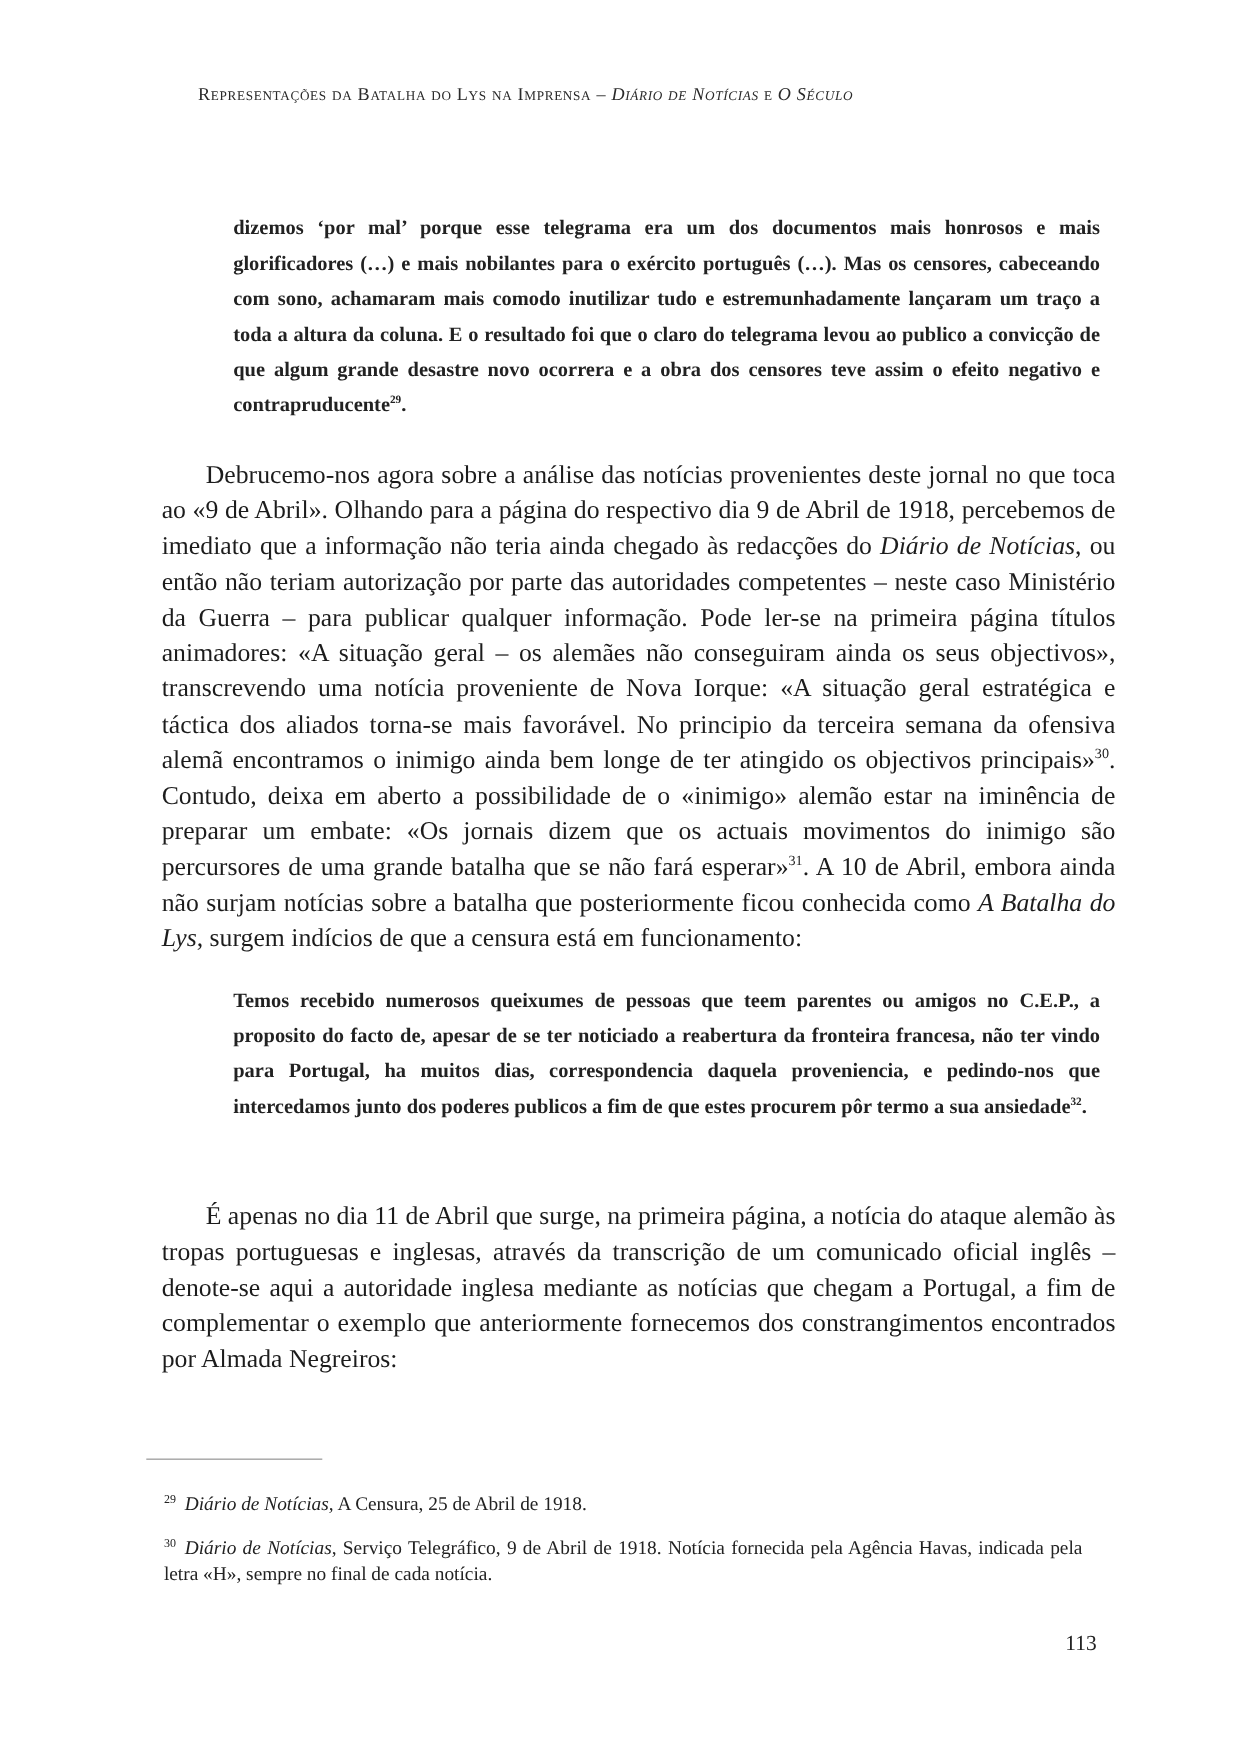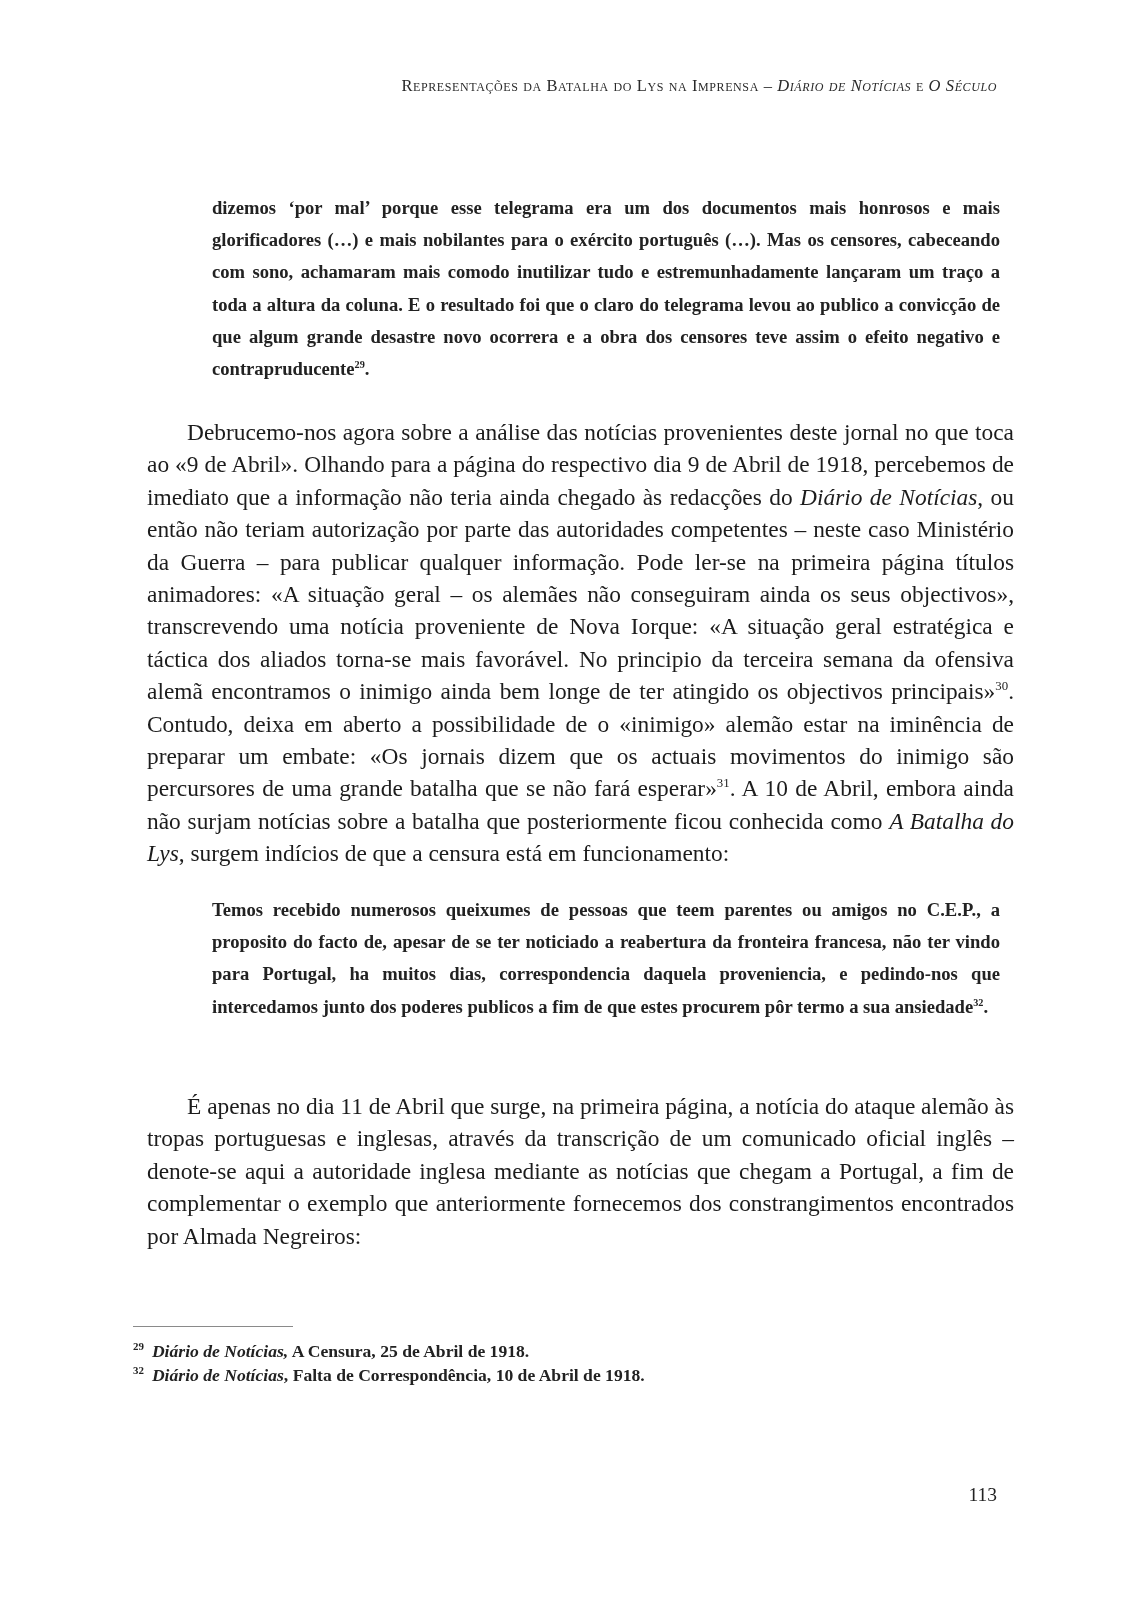--- a/index.html
+++ b/index.html
@@ -3,21 +3,21 @@
   <meta charset="utf-8">
   <style>
     html, body { margin: 0; padding: 0; background: #ffffff; }
     body {
       width: 1131px; height: 1600px; position: relative; overflow: hidden;
       font-family: "Liberation Serif", "DejaVu Serif", serif;
       color: #1c1c1c;
     }
     .running-head {
       position: absolute; top: 76px; right: 134px; left: 180px;
-      text-align: right; font-size: 16.5px; letter-spacing: 0.6px;
+      font-size: 16.5px; letter-spacing: 0.6px;
       color: #2a2a2a; font-variant: small-caps; white-space: nowrap;
     }
     .running-head .it { font-style: italic; }
     .quote {
       position: absolute; left: 212px; width: 788px;
       font-size: 18.6px; line-height: 32.2px; text-align: justify;
       color: #222;
     }
     .quote p { margin: 0; font-weight: bold; }
     .quote1 { top: 192px; }
@@ -32,21 +32,21 @@
     .it { font-style: italic; }
     sup { font-size: 0.55em; line-height: 0; vertical-align: super; }
     .fn-rule {
       position: absolute; top: 1326px; left: 133px; width: 160px; height: 1px;
       background: #8a8a8a;
     }
     .footnotes {
       position: absolute; top: 1340px; left: 133px; width: 867px;
       font-size: 17.6px; line-height: 23.5px; color: #222;
     }
-    .footnote { margin: 0; text-align: justify; font-weight: bold; }
+    .footnote { margin: 16px; text-align: justify; }
     .footnote .num { font-size: 0.62em; vertical-align: super; line-height: 0; margin-right: 8px; }
     .page-number {
       position: absolute; top: 1484px; right: 134px; font-size: 19.5px; color: #222;
     }
   </style>
 </head>
 <body>
 
 <div class="running-head">
   <span>Representações da Batalha do Lys na Imprensa – </span><span class="it">Diário de Notícias</span><span> e </span><span class="it">O Século</span>
@@ -61,16 +61,16 @@
 <div class="quote quote2">
   <p><span>Temos recebido numerosos queixumes de pessoas que teem parentes ou amigos no C.E.P., a proposito do facto de, apesar de se ter noticiado a reabertura da fronteira francesa, não ter vindo para Portugal, ha muitos dias, correspondencia daquela proveniencia, e pedindo-nos que intercedamos junto dos poderes publicos a fim de que estes procurem pôr termo a sua ansiedade</span><sup>32</sup><span>.</span></p>
 </div>
 
 <p class="body-para para2">É apenas no dia 11 de Abril que surge, na primeira página, a notícia do ataque alemão às tropas portuguesas e inglesas, através da transcrição de um comunicado oficial inglês – denote-se aqui a autoridade inglesa mediante as notícias que chegam a Portugal, a fim de complementar o exemplo que anteriormente fornecemos dos constrangimentos encontrados por Almada Negreiros:</p>
 
 <div class="fn-rule"></div>
 
 <div class="footnotes">
   <p class="footnote"><span class="num">29</span><span class="it">Diário de Notícias,</span><span> A Censura, 25 de Abril de 1918.</span></p>
-  <p class="footnote"><span class="num">32</span><span class="it">Diário de Notícias</span><span>, Falta de Correspondência, 10 de Abril de 1918.</span></p>
+  <p class="footnote"><span class="num">30</span><span class="it">Diário de Notícias</span><span>, Serviço Telegráfico, 9 de Abril de 1918. Notícia fornecida pela Agência Havas, indicada pela letra «H», sempre no final de cada notícia.</span></p>
 </div>
 
 <div class="page-number">113</div>
 
 </body></html>

